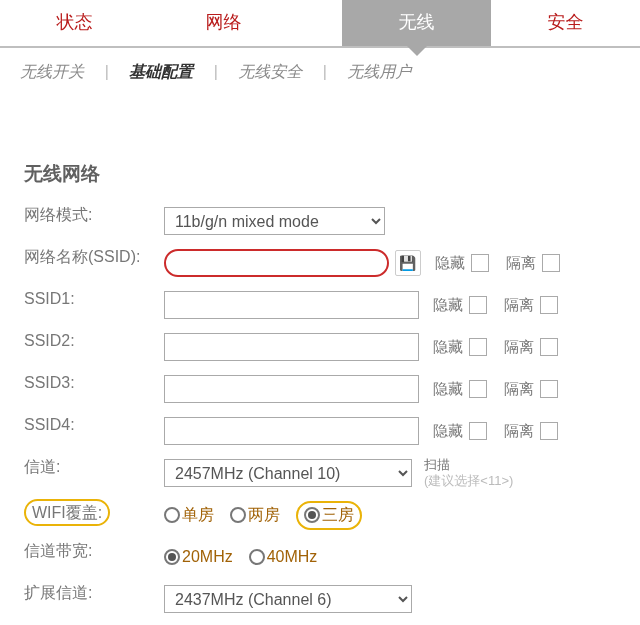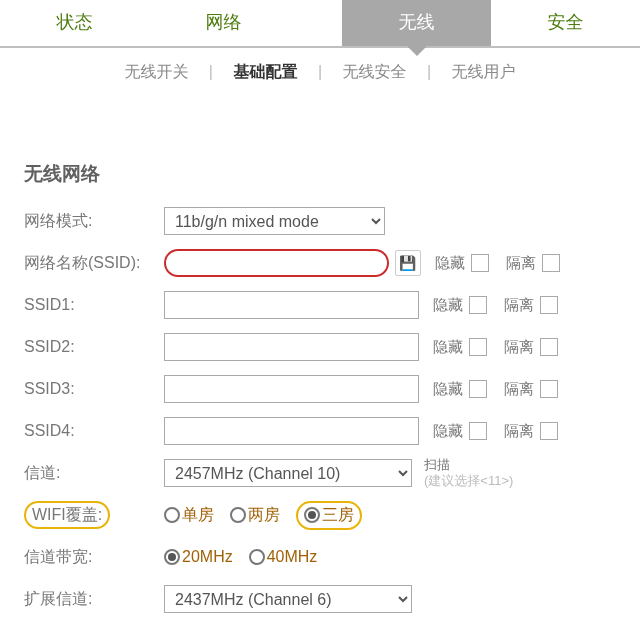--- a/index.html
+++ b/index.html
@@ -14,44 +14,44 @@
   }
   .topnav {
     display: flex;
     border-bottom: 2px solid #bfbfbf;
   }
   .topnav .tab {
     flex: 1;
     text-align: center;
     padding: 10px 0 12px 0;
     font-size: 18px;
-    color: #4d7c0f;
+    color: #b91c1c;
     position: relative;
     cursor: pointer;
   }
   .topnav .tab.active {
     background: #a8a8a8;
     color: #fff;
     margin-left: 44px;
   }
   .arrow-down {
     position: absolute;
     left: 50%;
     transform: translateX(-50%);
     bottom: -10px;
     width: 0; height: 0;
     border-left: 10px solid transparent;
     border-right: 10px solid transparent;
     border-top: 10px solid #a8a8a8;
   }
   .subnav {
-    text-align: center;
-    padding: 14px 0 8px 0;
+    padding: 14px 0 8px 16px;
     font-size: 16px;
     color: #8a8a8a;
+    font-style: italic;
   }
   .subnav .sitem {
     display: inline-block;
     padding: 0 4px;
     cursor: pointer;
   }
   .subnav .sitem.active {
     color: #333;
     font-weight: 700;
   }
@@ -65,21 +65,20 @@
     color: #777;
   }
   h2.section-title {
     font-size: 19px;
     font-weight: 700;
     color: #606060;
     margin: 0 0 18px 0;
   }
   .row {
     display: flex;
-    align-items: center;
     margin-bottom: 10px;
     min-height: 32px;
   }
   .row .label {
     width: 140px;
     font-size: 16px;
     color: #777;
     line-height: 1.2;
   }
   .row .control {

